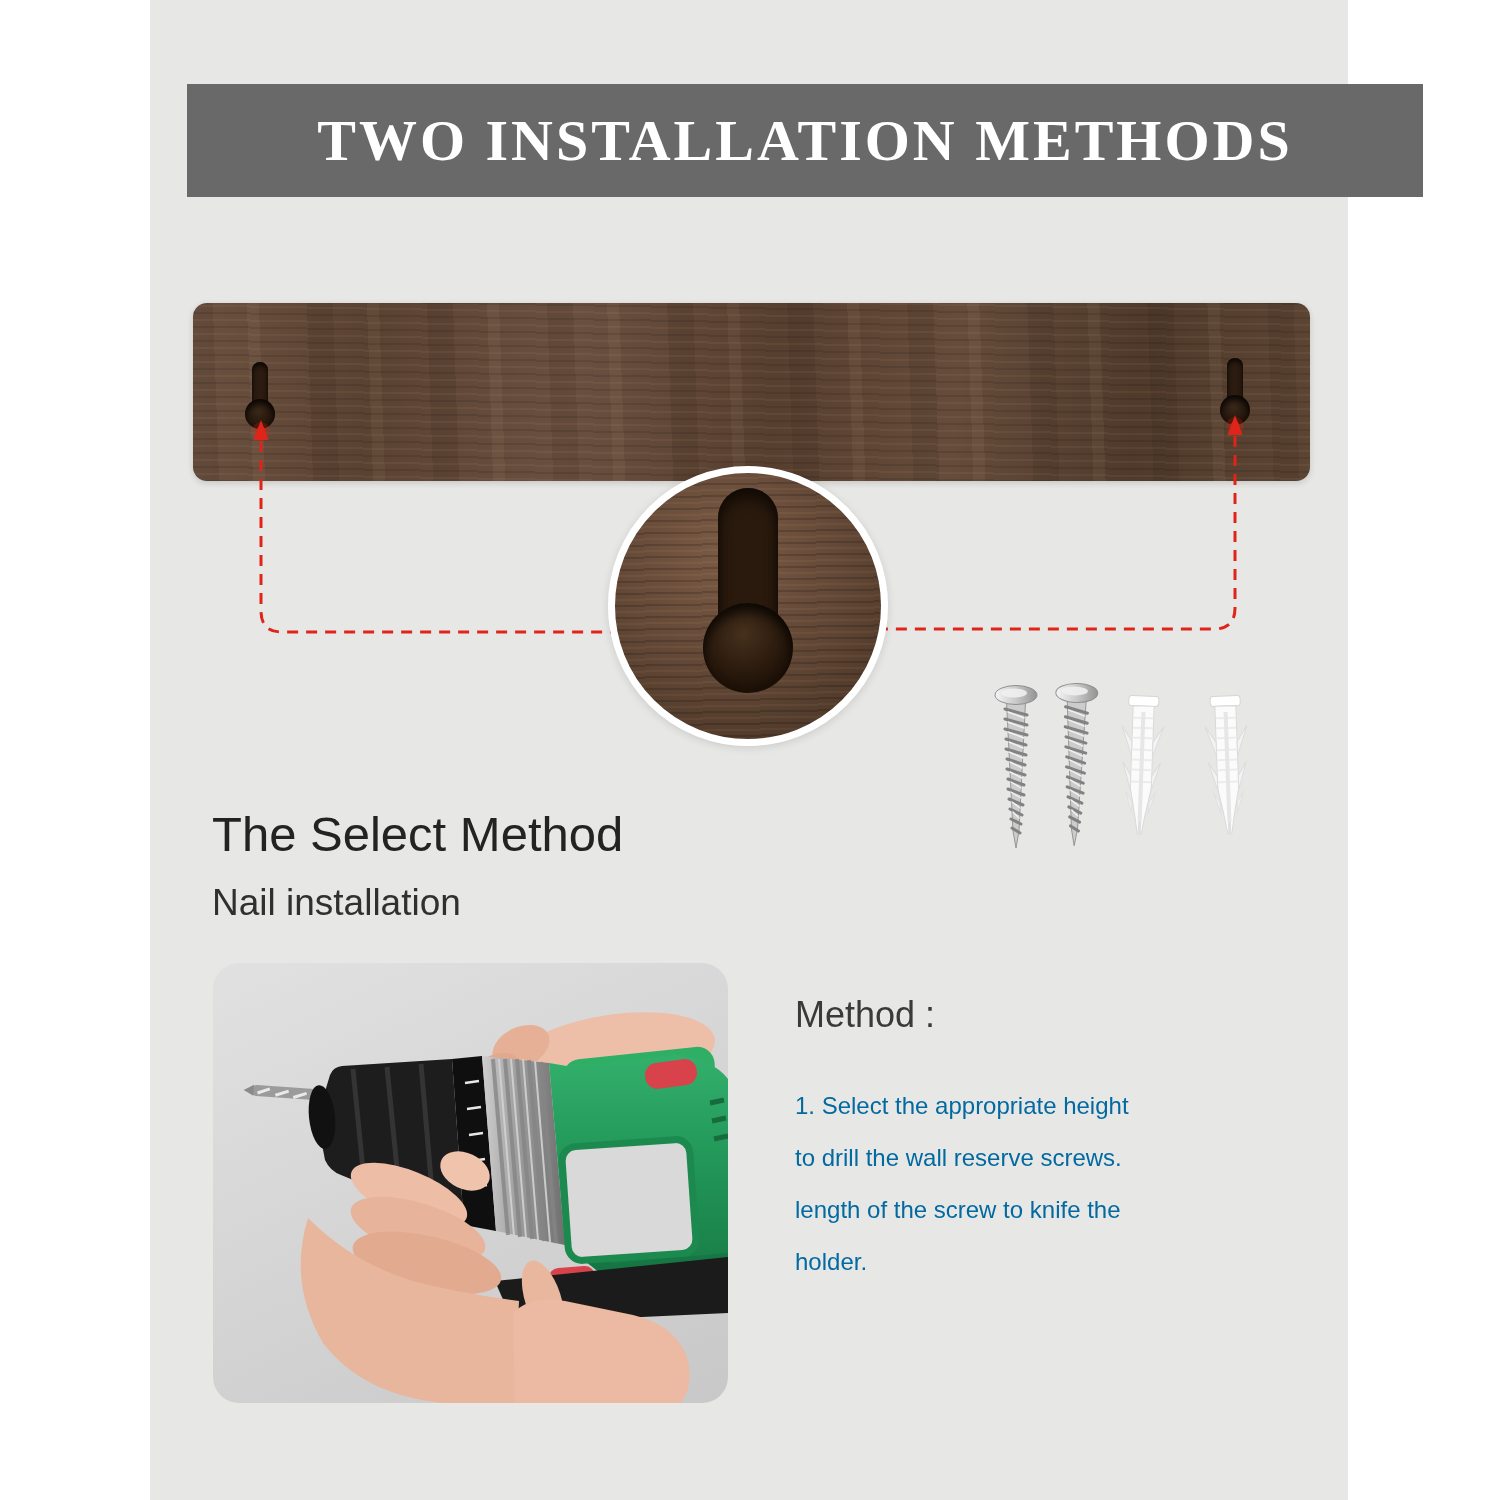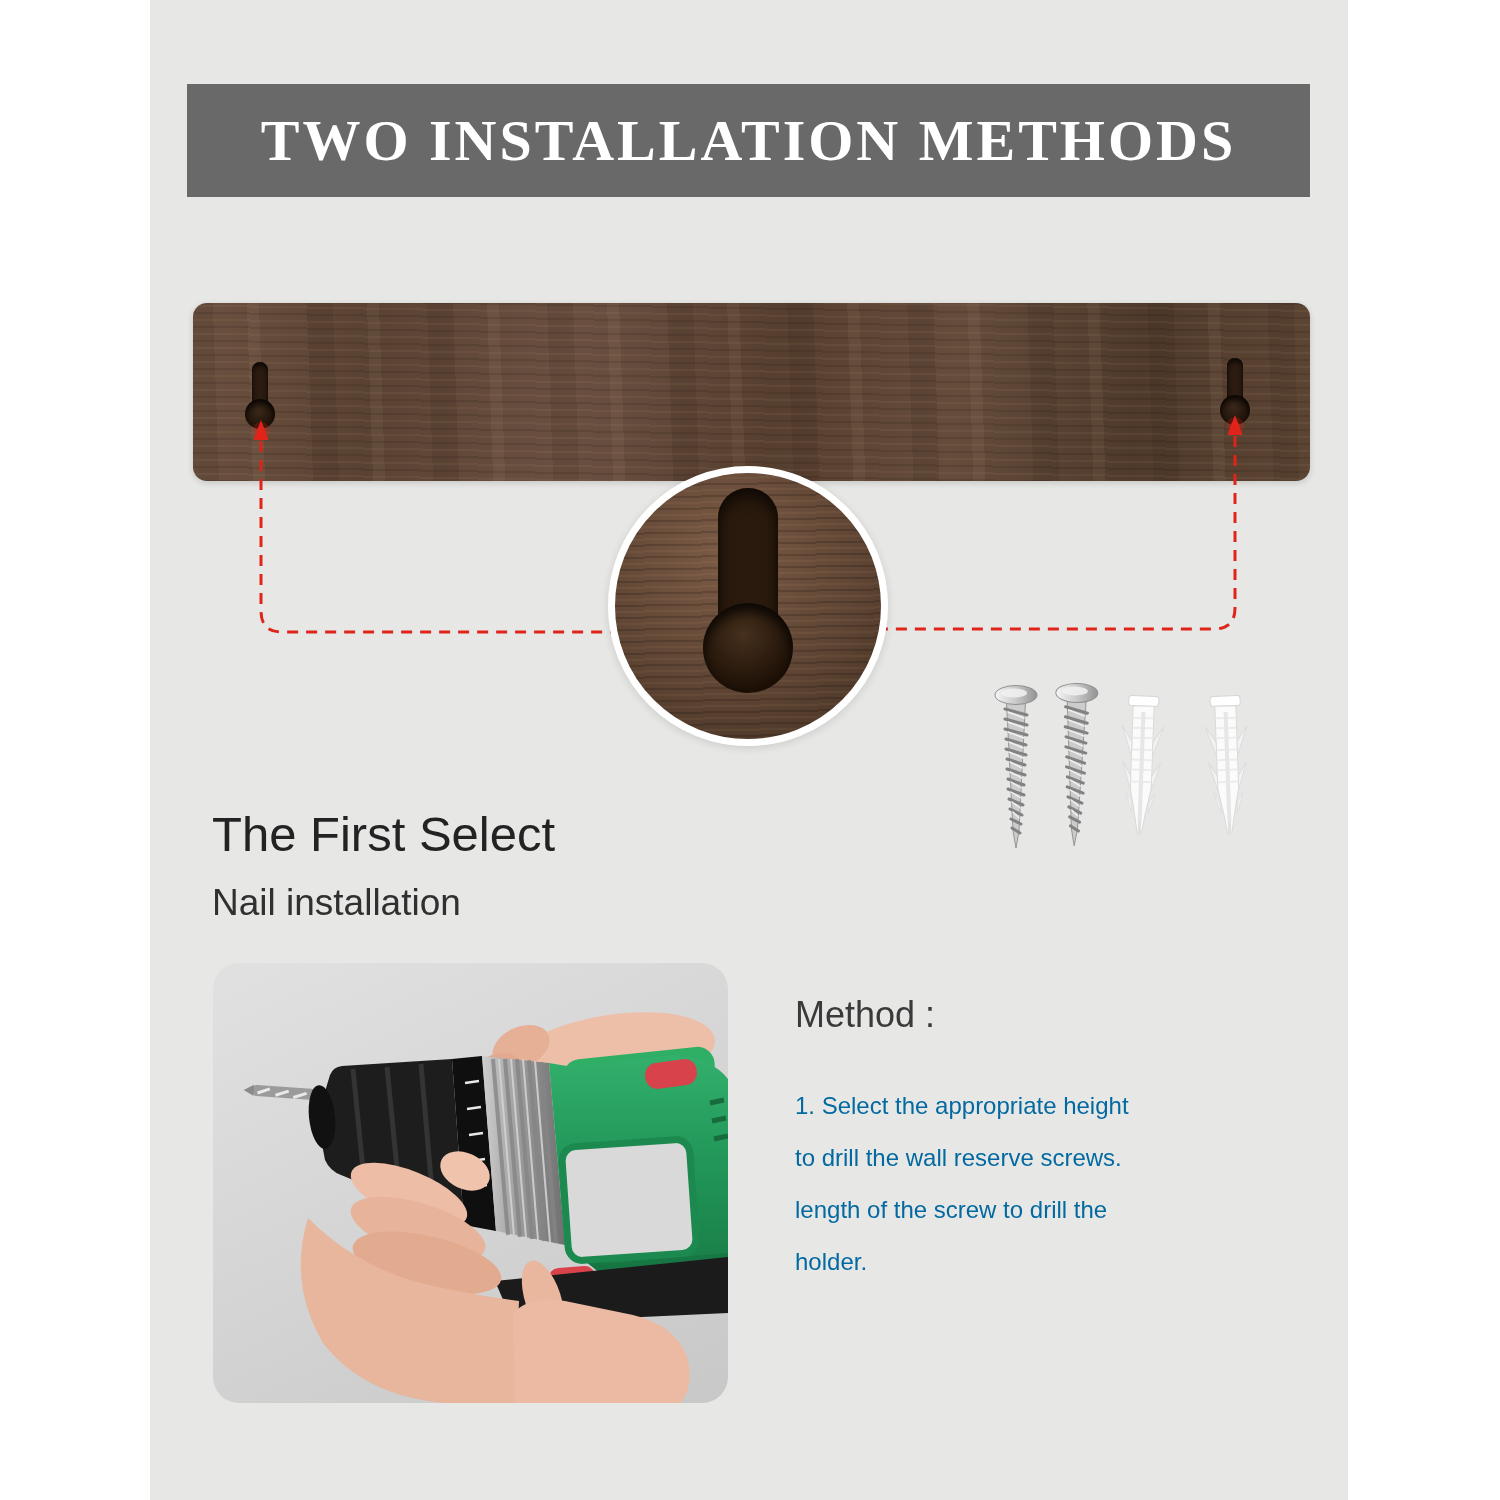--- a/index.html
+++ b/index.html
@@ -4,21 +4,21 @@
 <style>
   html,body{margin:0;padding:0;}
   body{width:1500px;height:1500px;background:#ffffff;position:relative;
        font-family:"Liberation Sans","DejaVu Sans",sans-serif;-webkit-font-smoothing:antialiased;}
   .page{position:absolute;left:0;top:0;width:1500px;height:1500px;overflow:hidden;}
 
   
   .panel{position:absolute;left:150px;top:0;width:1198px;height:1500px;background:#e7e8e6;}
 
   
-  .banner{position:absolute;left:187px;top:84px;width:1123px;height:113px;background:#696969;
+  .banner{position:absolute;left:187px;top:84px;width:1236px;height:113px;background:#696969;
           display:flex;align-items:center;justify-content:center;}
   .banner-title{font-family:"Liberation Serif","DejaVu Serif",serif;font-weight:700;
                 font-size:58px;color:#ffffff;letter-spacing:3px;white-space:nowrap;}
 
   
   .wood-bar{position:absolute;left:193px;top:303px;width:1117px;height:178px;border-radius:14px;
     background:
       repeating-linear-gradient(181deg, rgba(0,0,0,.10) 0 2px, transparent 2px 7px, rgba(255,220,180,.05) 7px 9px, transparent 9px 14px),
       repeating-linear-gradient(88deg, rgba(30,18,10,.10) 0 26px, transparent 26px 60px, rgba(255,225,190,.05) 60px 72px, transparent 72px 120px),
       linear-gradient(94deg,#6b5140 0%,#5a4232 16%,#6a5040 34%,#573f2f 52%,#654c3b 68%,#4f3a2b 84%,#5d4534 100%);
@@ -128,21 +128,21 @@
         <rect x="-2" y="16" width="4" height="110" fill="#e6e6e6"></rect>
         <path d="M0,126 L0,138" stroke="#e0e0e0" stroke-width="3"></path>
       </g>
     </defs>
     <use href="#screw" transform="translate(31,13)"></use>
     <use href="#screw" transform="translate(92,11) rotate(1)"></use>
     <use href="#anchor" transform="translate(159,24) rotate(2)"></use>
     <use href="#anchor" transform="translate(240,24) rotate(-2)"></use>
   </svg>
 
-  <div class="h1">The First Select</div>
+  <div class="h1">The Select Method</div>
   <div class="h2">Nail installation</div>
 
   <div class="photo-card">
     <svg width="515" height="440" viewBox="0 0 515 440">
       <defs>
         <linearGradient id="collarGrad" x1="0" y1="0" x2="1" y2="0">
           <stop offset="0" stop-color="#cfcfcf"></stop>
             <stop offset="0.45" stop-color="#9b9b9b"></stop>
             <stop offset="1" stop-color="#6f6f6f"></stop>
         </linearGradient>
@@ -206,17 +206,17 @@
         <ellipse cx="330" cy="336" rx="18" ry="40" fill="#e9b69e" transform="rotate(-18 330 336)"></ellipse>
         <path d="M302,442 L300,350 Q318,332 352,338 L420,352 Q462,362 474,394 Q482,424 466,442 Z" fill="#ecbaa2"></path>
       </g>
     </svg>
   </div>
 
   <div class="method-col">
     <p class="method-label">Method :</p>
     <div class="instr-line">1. Select the appropriate height</div>
     <div class="instr-line">to drill the wall reserve screws.</div>
-    <div class="instr-line">length of the screw to drill the</div>
+    <div class="instr-line">length of the screw to knife the</div>
     <div class="instr-line">holder.</div>
   </div>
 
 </div>
 
 </body></html>

